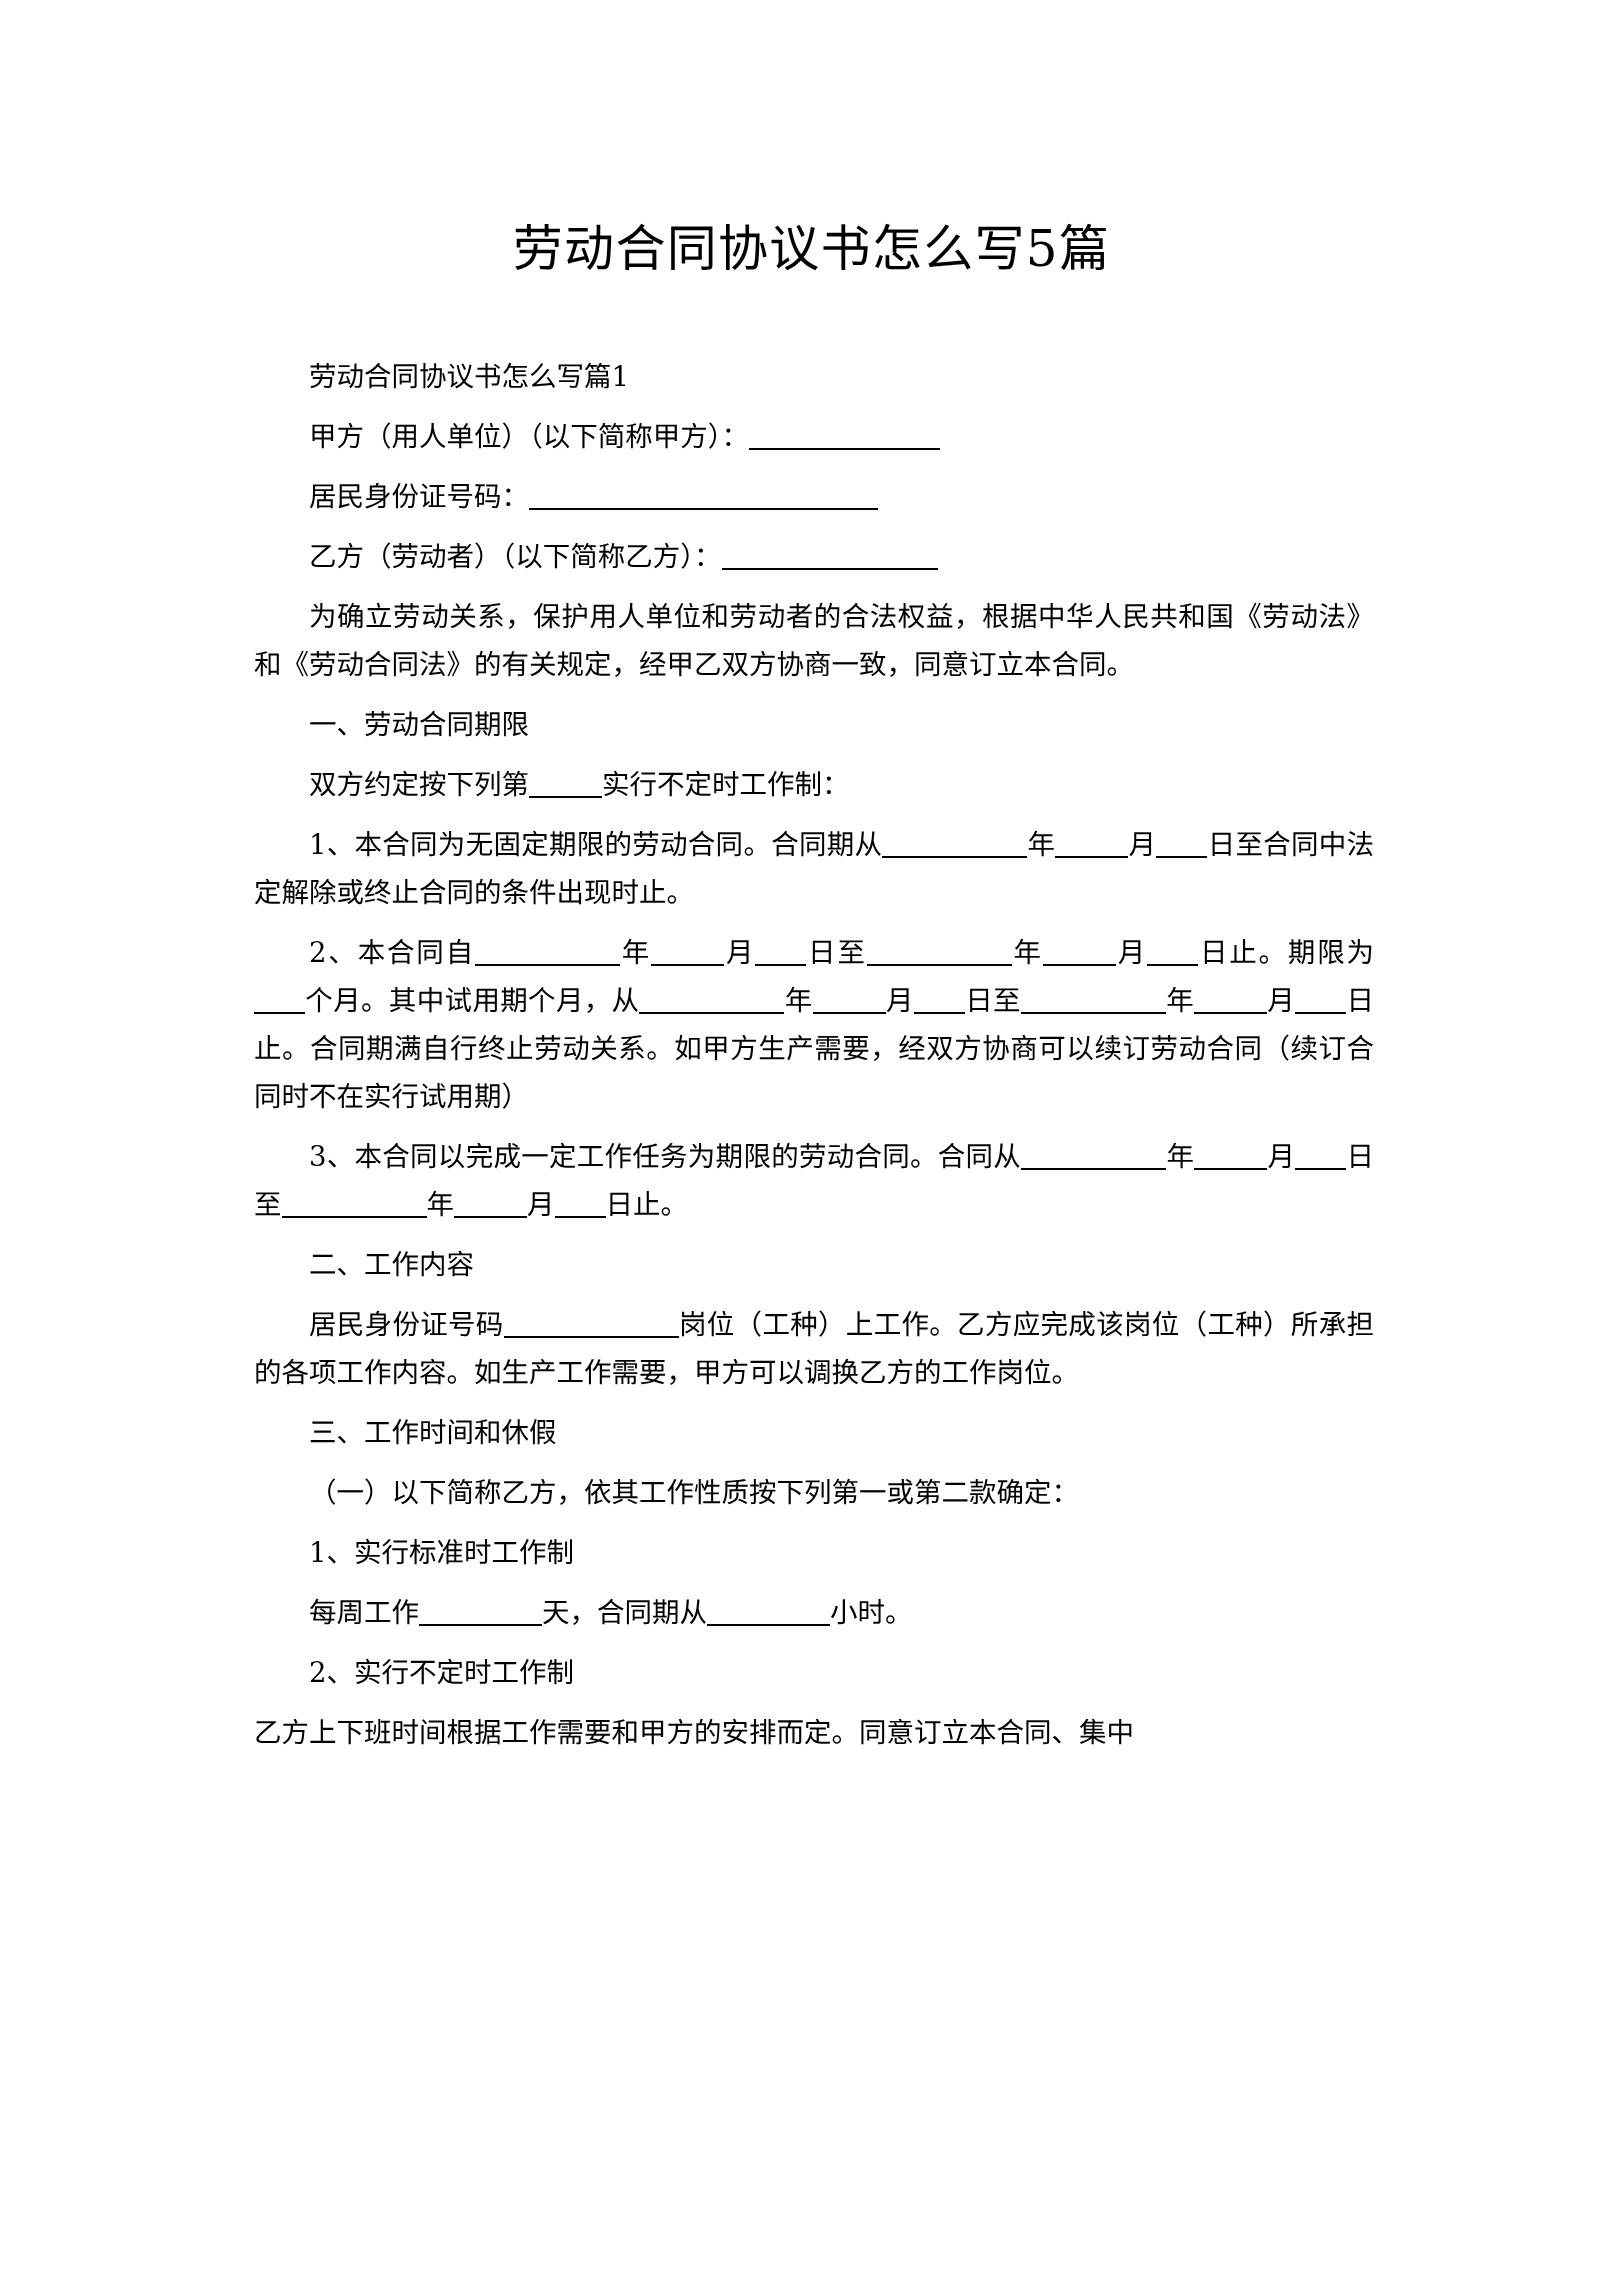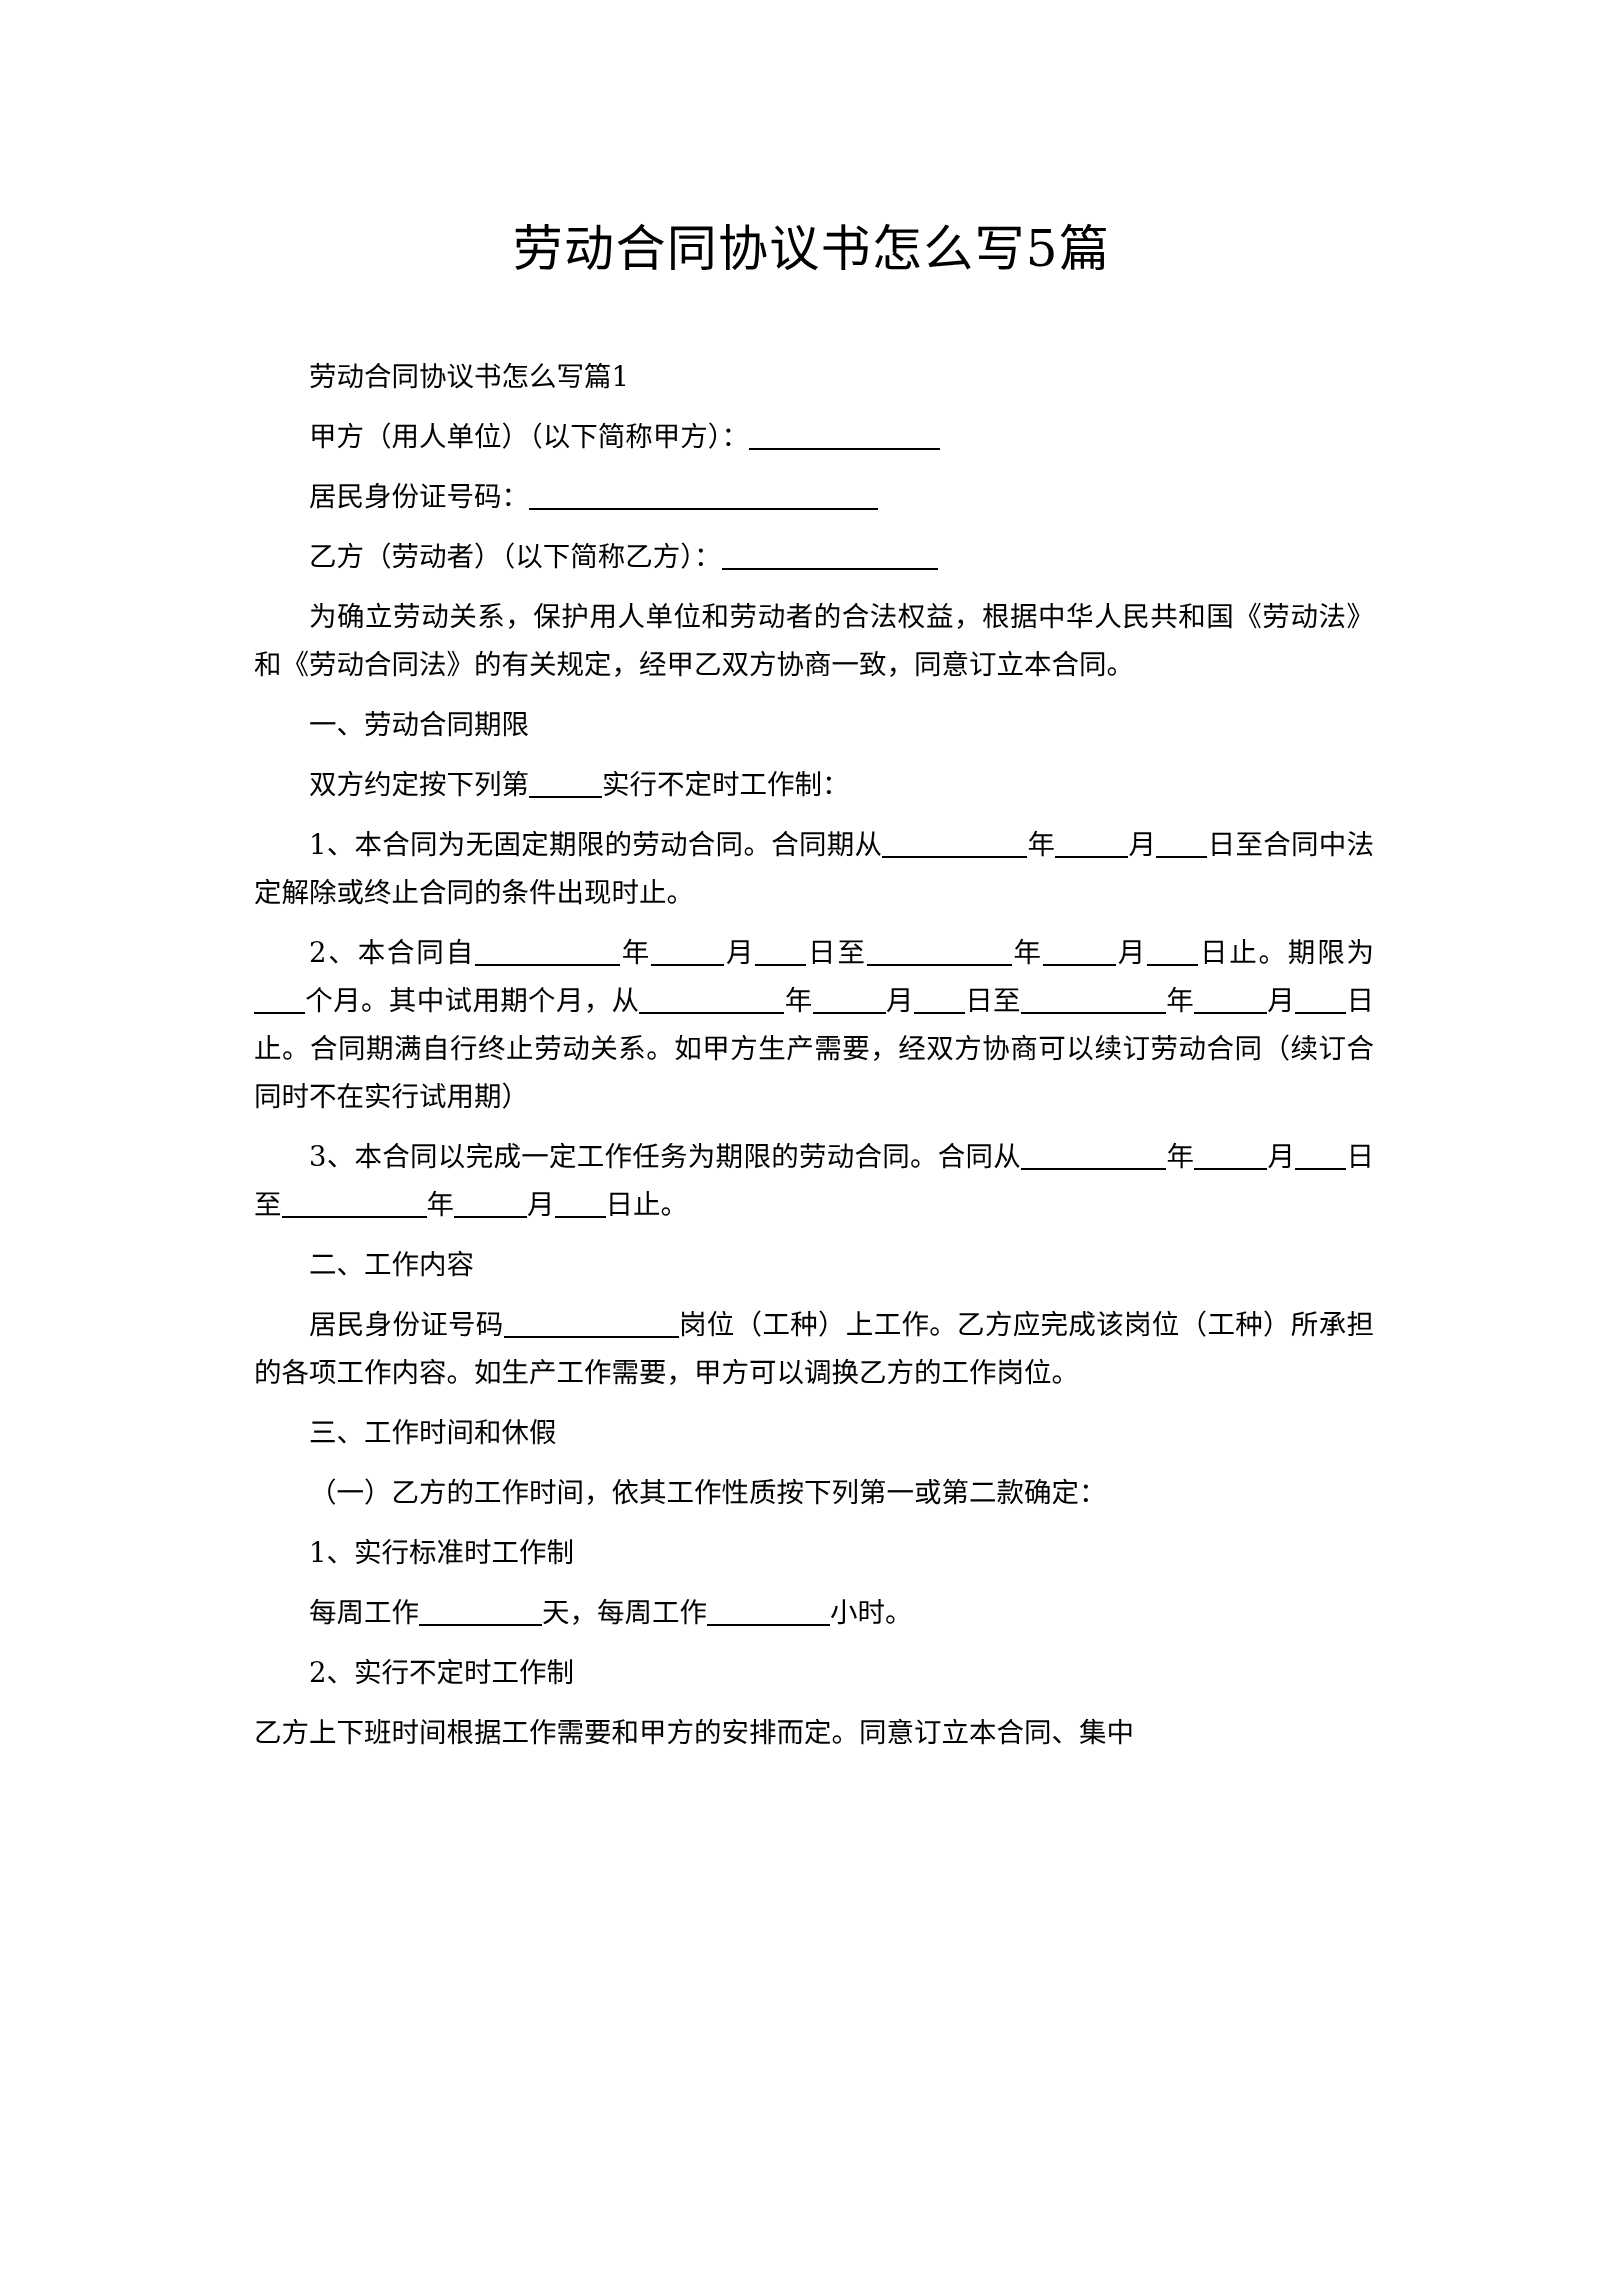--- a/index.html
+++ b/index.html
@@ -121,29 +121,29 @@
 
     <p class="ln ind">
       <span>居民身份证号码</span><span class="blk w-post"></span><span>岗位（工种）上工作。乙方应完成该岗位（工种）所承担的各项工作内容。如生产工作需要，甲方可以调换乙方的工作岗位。</span>
     </p>
 
     <p class="ln ind">
       <span>三、工作时间和休假</span>
     </p>
 
     <p class="ln ind">
-      <span>（一）乙方的工作时间，依其工作性质按下列第一或第二款确定：</span>
+      <span>（一）以下简称乙方，依其工作性质按下列第一或第二款确定：</span>
     </p>
 
     <p class="ln ind">
       <span>1、实行标准时工作制</span>
     </p>
 
     <p class="ln ind">
-      <span>每周工作</span><span class="blk w-days"></span><span>天，每周工作</span><span class="blk w-days"></span><span>小时。</span>
+      <span>每周工作</span><span class="blk w-days"></span><span>天，合同期从</span><span class="blk w-days"></span><span>小时。</span>
     </p>
 
     <p class="ln ind">
       <span>2、实行不定时工作制</span>
     </p>
 
     <p class="ln">
       <span>乙方上下班时间根据工作需要和甲方的安排而定。同意订立本合同、集中</span>
     </p>
 

